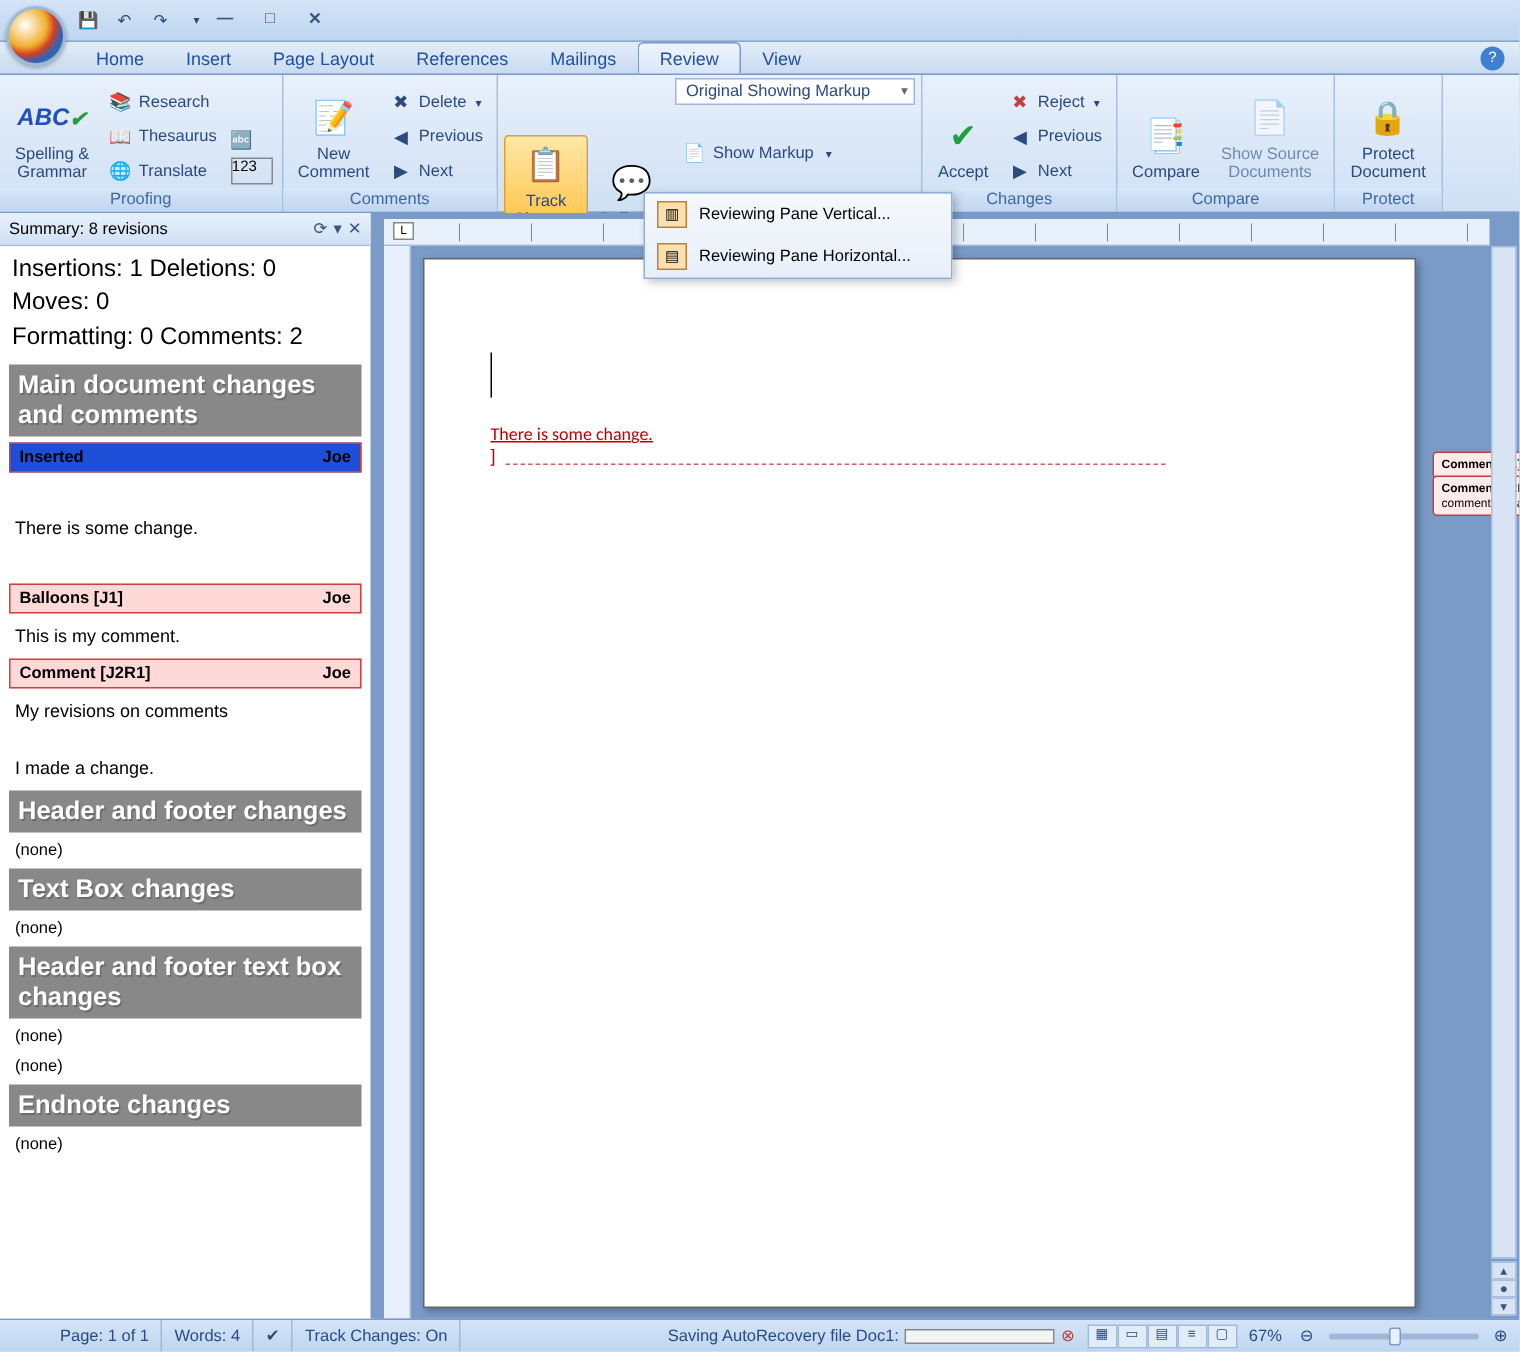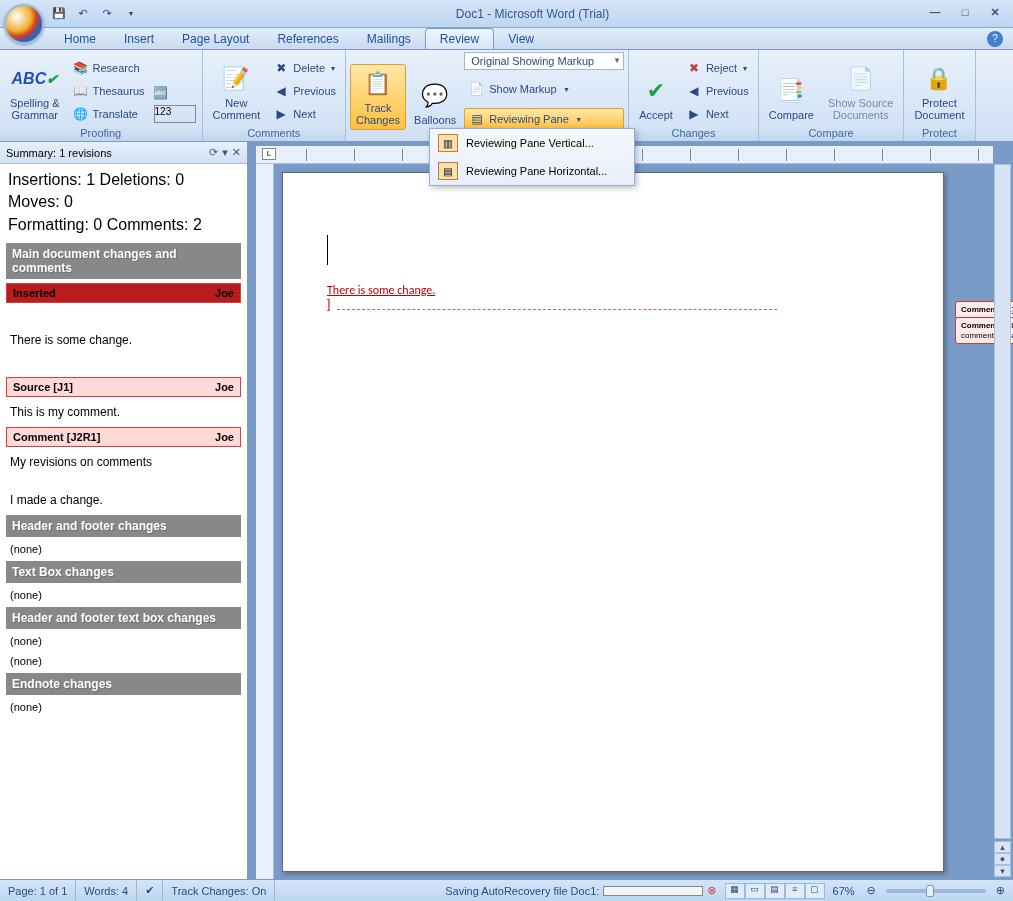--- a/index.html
+++ b/index.html
@@ -43,22 +43,22 @@
 
 
 .body-area { display: flex; height: calc(100% - 28px - 22px - 92px - 22px); }
 
 
 .review-pane { width: 248px; background: #fff; display: flex; flex-direction: column; border-right: 1px solid #7a9ac8; }
 .rp-header { background: linear-gradient(#e8f0fb,#d0e0f4); border-bottom: 1px solid #a8c0e0; padding: 4px 6px; display: flex; align-items: center; justify-content: space-between; }
 .rp-controls { display: flex; gap: 4px; }
 .rp-controls span { cursor: pointer; color: #3a5680; }
 .rp-stats { padding: 5px 8px; color: #000; font-size: 16px; line-height: 1.4; }
-.rp-section-title { background: #888; color: #fff; font-weight: bold; padding: 4px 6px; font-size: 12px; text-shadow: 1px 1px 0 rgba(0,0,0,.2); margin: 2px 6px; }
-.rp-entry-head { display: flex; justify-content: space-between; background: #b91c1c; border: 1px solid #d04040; padding: 3px 6px; font-weight: bold; font-size: 11px; margin: 2px 6px; }
+.rp-section-title { background: #888; color: #fff; font-weight: bold; padding: 4px 6px; font-size: 17px; text-shadow: 1px 1px 0 rgba(0,0,0,.2); margin: 2px 6px; }
+.rp-entry-head { display: flex; justify-content: space-between; background: #1d4ed8; border: 1px solid #d04040; padding: 3px 6px; font-weight: bold; font-size: 11px; margin: 2px 6px; }
 .rp-entry-head.light { background: #ffd8d8; }
 .rp-entry-body { padding: 6px 10px; font-size: 12px; }
 .rp-none { padding: 4px 10px; font-size: 11px; }
 
 
 .doc-area { flex: 1; background: #7a9ac8; display: flex; flex-direction: column; position: relative; }
 .ruler-h { height: 18px; background: #e8f0fb; border-bottom: 1px solid #a8c0e0; position: relative; margin: 4px 20px 0 8px; }
 .ruler-h::before { content:""; position:absolute; left:50px; right:0; top:3px; height:12px; background: repeating-linear-gradient(to right, #888 0 1px, transparent 1px 48px); }
 .doc-scroll { flex: 1; overflow: hidden; display: flex; position: relative; }
 .ruler-v { width: 18px; background: #e8f0fb; border-right: 1px solid #a8c0e0; margin: 0 0 0 8px; }
@@ -69,40 +69,39 @@
 .inserted-text { color: #c00000; text-decoration: underline; font-size: 12px; font-family: Calibri, sans-serif; }
 .comment-mark { color: #c00000; font-size: 12px; }
 .connector { position: absolute; border-top: 1px dashed #d06060; }
 .balloon { position: absolute; right: -172px; width: 160px; background: #ffeaea; border: 1px solid #c04040; padding: 3px 5px; font-size: 8px; line-height: 1.2; border-radius: 3px; }
 .balloon b { font-size: 8px; }
 .vscroll { position: absolute; right: 2px; top: 22px; bottom: 40px; width: 17px; background: #d8e4f4; border: 1px solid #a8c0e0; }
 .vscroll-ext { position: absolute; right: 2px; bottom: 2px; width: 17px; height: 36px; display: flex; flex-direction: column; }
 .vscroll-ext span { flex:1; background:#d8e4f4; border:1px solid #a8c0e0; text-align:center; font-size:9px; color:#3a5680; cursor:pointer; }
 
 
-.statusbar { height: 22px; background: linear-gradient(#d5e4f7,#bdd6f0); border-top: 1px solid #7a9ac8; display: flex; align-items: center; font-size: 11px; color: #2a4a80; }
+.statusbar { height: 22px; background: linear-gradient(#d5e4f7,#bdd6f0); border-top: 1px solid #7a9ac8; display: flex; align-items: center; font-size: 11px; color: #2a4a80; padding-left: 32px; }
 .sb-sect { padding: 0 8px; border-right: 1px solid #a0b8d8; height: 100%; display: flex; align-items: center; gap: 4px; }
 .sb-spacer { flex: 1; }
 .zoom-slider { width: 100px; height: 4px; background: #a0b8d8; position: relative; border-radius: 2px; margin: 0 6px; }
 .zoom-thumb { position: absolute; left: 40%; top: -4px; width: 8px; height: 12px; background: #e8f0fb; border: 1px solid #7a9ac8; border-radius: 2px; }
 .view-btns { display: flex; gap: 0; }
 .view-btn { width: 20px; height: 16px; border: 1px solid #a0b8d8; background: #e0ecf8; text-align: center; font-size: 9px; cursor: pointer; }
 </style>
 </head>
 <body>
 
 <div class="titlebar">
   <div class="office-btn"></div>
   <div class="qat">
     <span class="qat-item">💾</span>
     <span class="qat-item">↶</span>
     <span class="qat-item">↷</span>
     <span class="qat-item" style="font-size:8px">▾</span>
   </div>
-  <div class="title-text">Doc1 - Microsoft Word (Trial)</div>
   <div class="win-controls">
     <span class="win-btn">—</span>
     <span class="win-btn">□</span>
     <span class="win-btn">✕</span>
   </div>
 </div>
 
 <div class="tabs">
   <div class="tab">Home</div>
   <div class="tab">Insert</div>
@@ -132,21 +131,21 @@
             <span class="icon">📖</span>
             <span>Thesaurus</span>
           </div>
         <div class="small-btn">
             <span class="icon">🌐</span>
             <span>Translate</span>
           </div>
       </div>
       <div class="col" style="justify-content:space-around;padding:2px">
         <span class="icon" style="width:18px;height:18px;font-size:12px">🔤</span>
-        <span class="icon" style="width:42px;height:18px;font-size:10px;border:1px solid #888">123</span>
+        <span class="icon" style="width:28px;height:18px;font-size:10px;border:1px solid #888">123</span>
       </div>
     </div>
     <div class="group-label">Proofing</div>
   </div>
 
   <div class="group">
     <div class="group-body">
       <div class="big-btn">
         <span class="icon">📝</span>
         <span class="label" style="white-space:pre-line">New
@@ -175,21 +174,21 @@
     <div class="group-body">
       <div class="big-btn active">
         <span class="icon">📋</span>
         <span class="label" style="white-space:pre-line">Track
 Changes</span>
       </div>
       <div class="big-btn">
         <span class="icon">💬</span>
         <span class="label">Balloons</span>
       </div>
-      <div class="col" style="gap:8px">
+      <div class="col" style="gap:21px">
         <div class="dropdown-field" style="width:160px">Original Showing Markup</div>
         <div class="small-btn">
             <span class="icon">📄</span>
             <span>Show Markup</span>
             <span style="font-size:8px;margin-left:4px">▾</span>
           </div>
         <div class="small-btn active">
             <span class="icon">▤</span>
             <span>Reviewing Pane</span>
             <span style="font-size:8px;margin-left:4px">▾</span>
@@ -259,42 +258,42 @@
   <div class="rp-menu-item">
     <span class="icon">▤</span>
     <span>Reviewing Pane Horizontal...</span>
   </div>
 </div>
 
 <div class="body-area">
 
   <div class="review-pane">
     <div class="rp-header">
-      <span>Summary: 1 revisions</span>
+      <span>Summary: 8 revisions</span>
       <div class="rp-controls">
         <span>⟳</span>
         <span>▾</span>
         <span>✕</span>
       </div>
     </div>
     <div class="rp-stats">
       <div>Insertions: 1  Deletions: 0  Moves: 0</div>
       <div>Formatting: 0  Comments: 2</div>
     </div>
 
     <div class="rp-section-title">Main document changes and comments</div>
 
     <div class="rp-entry-head">
       <span>Inserted</span>
       <span>Joe</span>
     </div>
     <div class="rp-entry-body" style="padding:28px 10px">There is some change.</div>
 
     <div class="rp-entry-head light">
-      <span>Source [J1]</span>
+      <span>Balloons [J1]</span>
       <span>Joe</span>
     </div>
     <div class="rp-entry-body">This is my comment.</div>
 
     <div class="rp-entry-head light">
       <span>Comment [J2R1]</span>
       <span>Joe</span>
     </div>
     <div class="rp-entry-body">
       <div>My revisions on comments</div>

